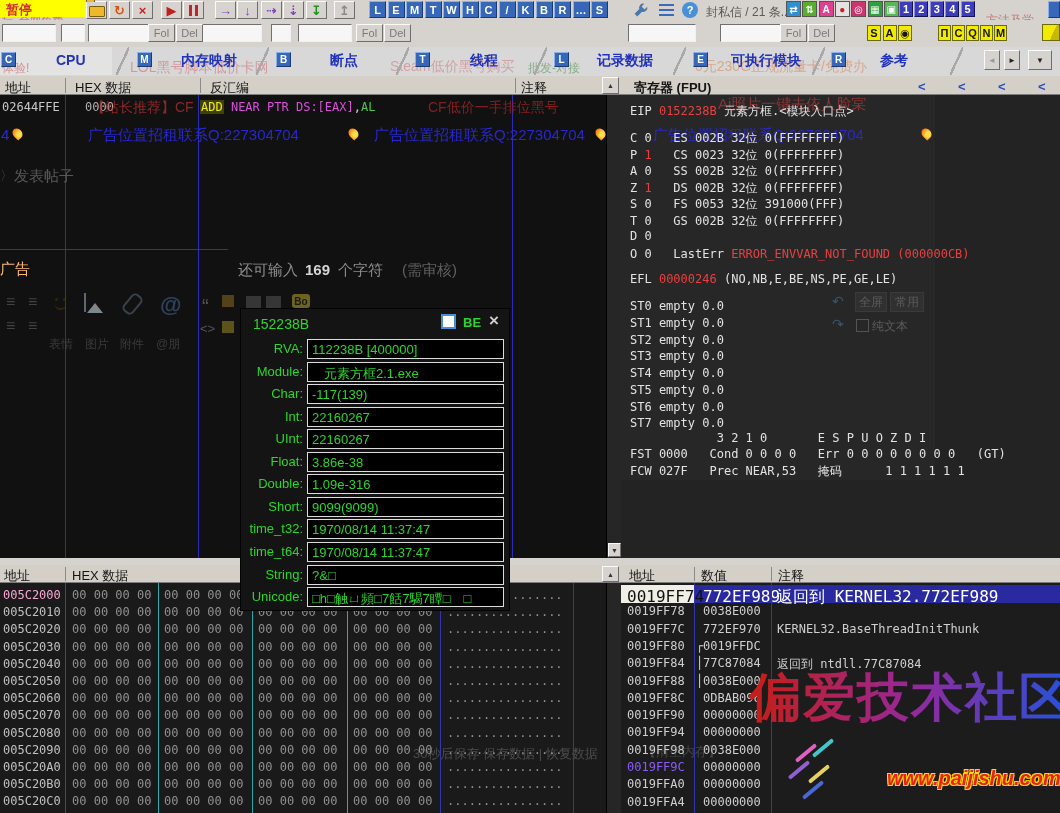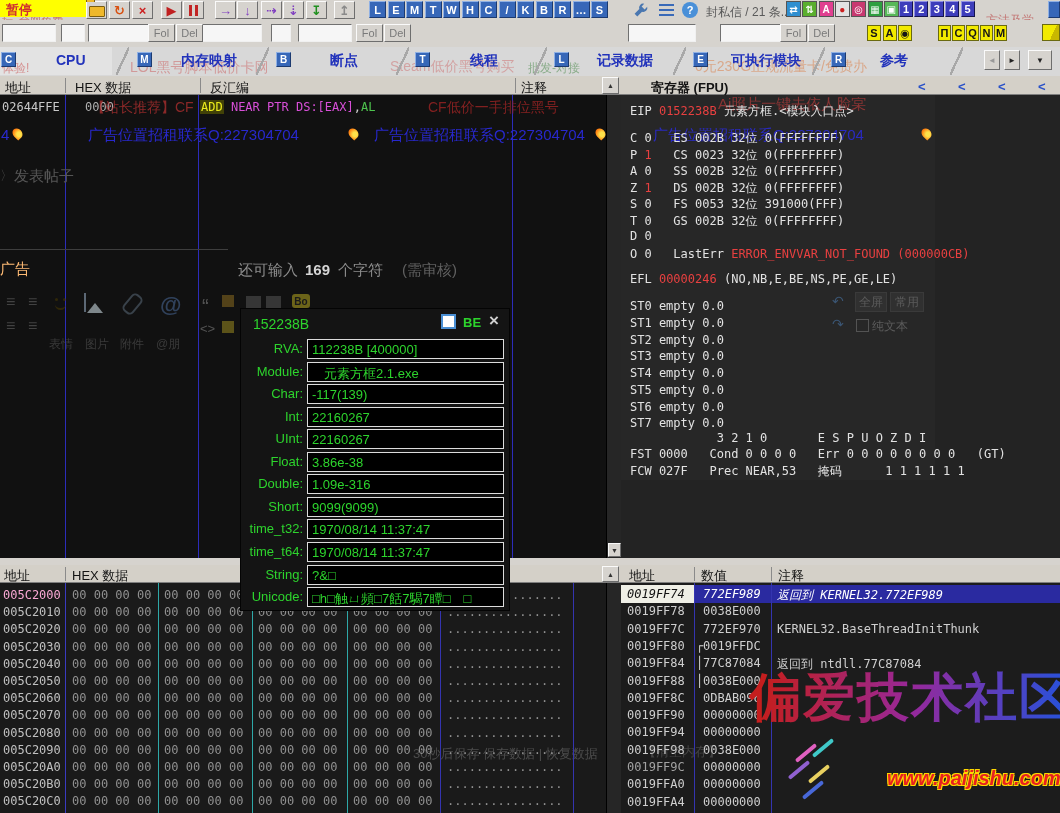--- a/index.html
+++ b/index.html
@@ -184,21 +184,21 @@
     <span class="vsep" style="left:65px"></span>
     <span class="hct" style="left:75px">HEX 数据</span>
     <span class="vsep" style="left:200px"></span>
     <span class="hct" style="left:210px">反汇编</span>
     <span class="vsep" style="left:515px"></span>
     <span class="hct" style="left:521px">注释</span>
     <div class="abs btn" style="left:602px;top:1px;width:17px;height:17px;font-size:7px;color:#333">▲</div>
   </div>
 
   <div id="reg-header" class="abs hdr" style="left:621px;top:76px;width:439px;height:19px">
-    <span class="hct" style="left:30px;font-weight:bold">寄存器 (FPU)</span>
+    <span class="hct" style="left:13px;font-weight:bold">寄存器 (FPU)</span>
     <span class="hct" style="left:297px;color:#2850c8;font-weight:bold">&lt;</span>
     <span class="hct" style="left:337px;color:#2850c8;font-weight:bold">&lt;</span>
     <span class="hct" style="left:377px;color:#2850c8;font-weight:bold">&lt;</span>
     <span class="hct" style="left:417px;color:#2850c8;font-weight:bold">&lt;</span>
   </div>
 
   <div id="panel-dis" class="abs" style="left:0;top:95px;width:606px;height:463px;background:#111;overflow:hidden">
 
     <div class="abs" style="left:65px;top:0;width:1px;height:463px;background:rgba(48,48,205,.9)"></div>
     <div class="abs" style="left:198px;top:0;width:1px;height:463px;background:rgba(48,48,205,.9)"></div>
@@ -434,21 +434,21 @@
       <div style="position: absolute; left: 347px; top: 0px; width: 1px; height: 230px; background: rgb(46, 168, 168);"></div>
       <div style="position: absolute; left: 440px; top: 0px; width: 1px; height: 230px; background: rgb(52, 52, 176);"></div>
       <div style="position: absolute; left: 573px; top: 0px; width: 1px; height: 230px; background: rgb(52, 52, 176);"></div>
     </div>
   <div class="abs" style="left:606px;top:583px;width:15px;height:230px;background:#262626;border-left:1px solid #000;box-sizing:border-box"></div>
 
   <div id="stack-body" class="abs" style="left:621px;top:583px;width:439px;height:230px;background:#1c1c1c;overflow:hidden">
     <div id="stack-rows">
         <div style="position: absolute; left: 0px; top: 2px; width: 439px; height: 17.5px; background: rgb(42, 42, 160);"></div>
         <div style="position: absolute; left: 0px; top: 2px; width: 73px; height: 17.5px; background: rgb(239, 239, 230);"></div>
-        <div class="mono" style="position: absolute; left: 0px; top: 4px; width: 422px; height: 16px; font-size: 12px; font-style: italic;">
+        <div class="mono" style="position: absolute; left: 0px; top: 4px; width: 422px; height: 16px; font-size: 16px;">
           <div class="mono" style="position: absolute; left: 6px; top: 0px; color: rgb(17, 17, 17);">0019FF74</div>
           <div class="mono" style="position: absolute; left: 82px; top: 0px; color: rgb(255, 255, 255);">772EF989</div>
           <div class="mono" style="position: absolute; left: 156px; top: 0px; color: rgb(255, 255, 255);">返回到 KERNEL32.772EF989</div>
         </div>
         <div class="mono" style="position: absolute; left: 0px; top: 21.3px; width: 439px; height: 16px; font-size: 12px;">
           <div class="mono" style="position: absolute; left: 6px; top: 0px; color: rgb(207, 207, 207);">0019FF78</div>
           <div class="mono" style="position: absolute; left: 82px; top: 0px; color: rgb(207, 207, 207);">0038E000</div>
         </div>
         <div class="mono" style="position: absolute; left: 0px; top: 38.6px; width: 439px; height: 16px; font-size: 12px;">
           <div class="mono" style="position: absolute; left: 6px; top: 0px; color: rgb(207, 207, 207);">0019FF7C</div>
@@ -481,21 +481,21 @@
         </div>
         <div class="mono" style="position: absolute; left: 0px; top: 142.4px; width: 439px; height: 16px; font-size: 12px;">
           <div class="mono" style="position: absolute; left: 6px; top: 0px; color: rgb(207, 207, 207);">0019FF94</div>
           <div class="mono" style="position: absolute; left: 82px; top: 0px; color: rgb(207, 207, 207);">00000000</div>
         </div>
         <div class="mono" style="position: absolute; left: 0px; top: 159.7px; width: 439px; height: 16px; font-size: 12px; text-align: center;">
           <div class="mono" style="position: absolute; left: 6px; top: 0px; color: rgb(207, 207, 207);">0019FF98</div>
           <div class="mono" style="position: absolute; left: 82px; top: 0px; color: rgb(207, 207, 207);">0038E000</div>
         </div>
         <div class="mono" style="position: absolute; left: 0px; top: 177px; width: 439px; height: 16px; font-size: 12px;">
-          <div class="mono" style="position: absolute; left: 6px; top: 0px; color: #a3a3a3;">0019FF9C</div>
+          <div class="mono" style="position: absolute; left: 6px; top: 0px; color: #8b5cf6;">0019FF9C</div>
           <div class="mono" style="position: absolute; left: 82px; top: 0px; color: rgb(207, 207, 207);">00000000</div>
         </div>
         <div class="mono" style="position: absolute; left: 0px; top: 194.3px; width: 439px; height: 16px; font-size: 12px;">
           <div class="mono" style="position: absolute; left: 6px; top: 0px; color: rgb(207, 207, 207);">0019FFA0</div>
           <div class="mono" style="position: absolute; left: 82px; top: 0px; color: rgb(207, 207, 207);">00000000</div>
         </div>
         <div class="mono" style="position: absolute; left: 0px; top: 211.6px; width: 439px; height: 16px; font-size: 12px;">
           <div class="mono" style="position: absolute; left: 6px; top: 0px; color: rgb(207, 207, 207);">0019FFA4</div>
           <div class="mono" style="position: absolute; left: 82px; top: 0px; color: rgb(207, 207, 207);">00000000</div>
         </div>

